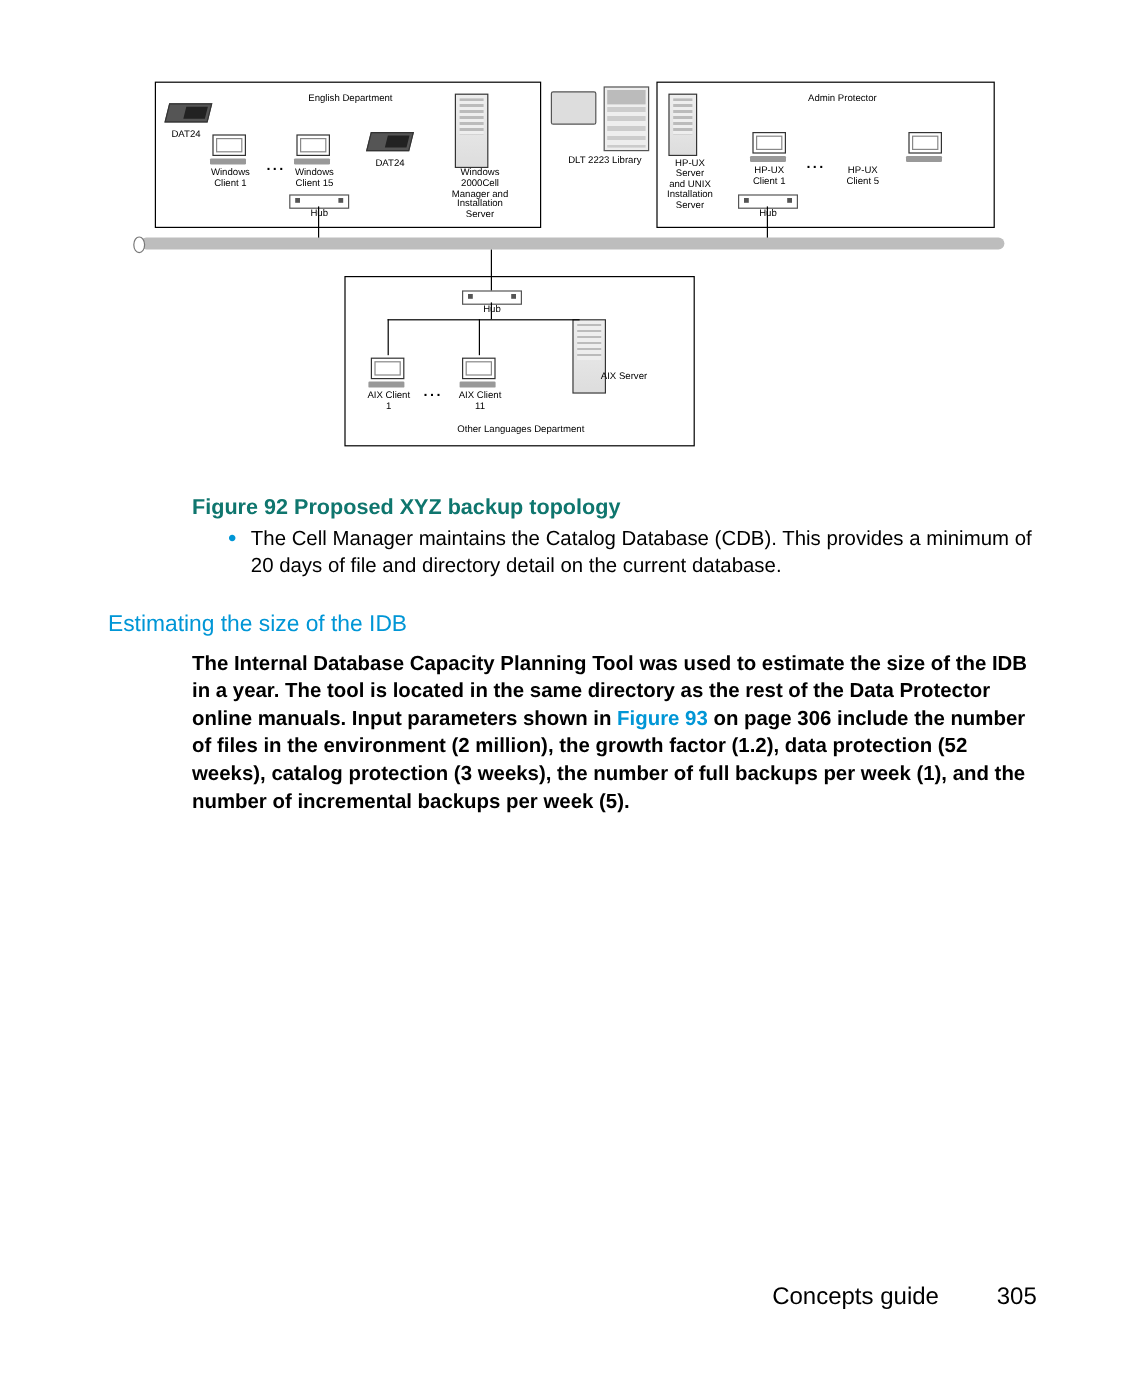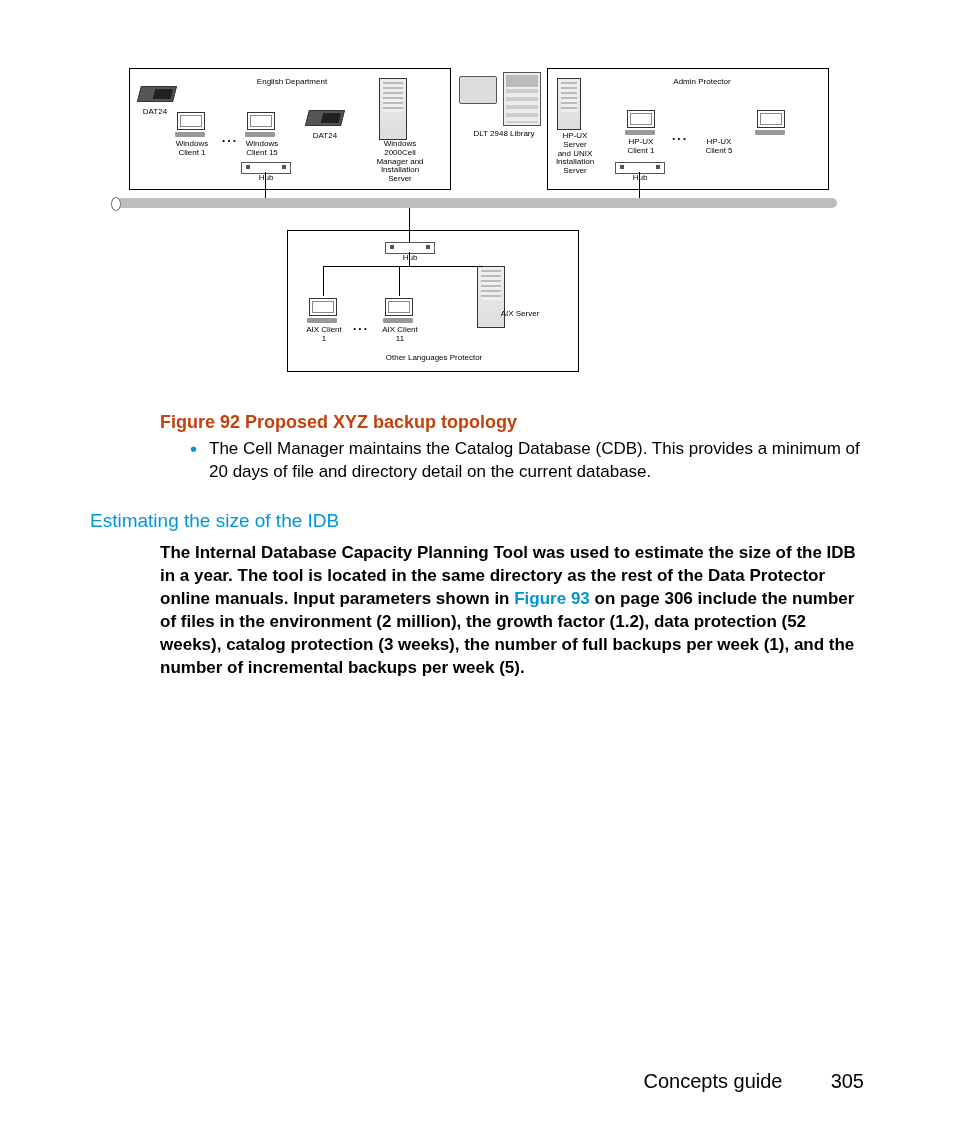--- a/index.html
+++ b/index.html
@@ -34,21 +34,21 @@
   .library{position:absolute;width:36px;height:52px;border:1px solid #555;background:#eee;}
   .library::before{content:"";position:absolute;top:2px;left:2px;right:2px;height:12px;background:#bbb;}
   .library::after{content:"";position:absolute;top:16px;left:2px;right:2px;bottom:2px;
     background:repeating-linear-gradient(#ccc 0 4px,#eee 4px 8px);}
   .dots{position:absolute;font-weight:900;letter-spacing:2px;font-size:12px;color:#000;}
 
   
   .seg{position:absolute;background:#000;}
 
   
-  .figure-caption{color:#c2410c;font-weight:700;font-size:18px;margin:6px 0 4px 70px;}
+  .figure-caption{color:#0f766e;font-weight:700;font-size:18px;margin:6px 0 4px 70px;}
   .bullet-block{margin:2px 0 24px 100px;}
   .bullet-block .row{display:flex;}
   .bullet-block .dot{color:#0096d6;font-size:20px;line-height:22px;margin-right:12px;}
   .bullet-block .txt{flex:1;}
   .section-heading{color:#0096d6;font-size:19px;font-weight:400;margin:0 0 8px 0;}
   .body-para{margin:0 0 0 70px;font-weight:bold;}
   .body-para a{color:#0096d6;text-decoration:none;}
   .footer{position:absolute;bottom:50px;right:90px;font-size:20px;}
   .footer .pn{display:inline-block;width:48px;text-align:right;margin-left:28px;}
 </style>
@@ -89,21 +89,21 @@
 2000Cell
 Manager and
 Installation
 Server</div>
 
     <div class="hub" style="left:124px;top:102px;"></div>
     <div class="d-label" style="left:134px;top:114px;width:30px;">Hub</div>
 
     <div class="printer" style="left:342px;top:16px;"></div>
     <div class="library" style="left:386px;top:12px;"></div>
-    <div class="d-label" style="left:348px;top:70px;width:78px;">DLT 2948 Library</div>
+    <div class="d-label" style="left:348px;top:70px;width:78px;">DLT 2223 Library</div>
 
     <div class="d-box" style="left:430px;top:8px;width:280px;height:120px;"></div>
     <div class="d-label" style="left:520px;top:18px;width:130px;">Admin Protector</div>
 
     <div class="tower" style="left:440px;top:18px;height:50px;width:22px;"></div>
     <div class="d-label" style="left:430px;top:72px;width:56px;white-space:pre-line;">HP-UX
 Server
 and UNIX
 Installation
 Server</div>
@@ -150,21 +150,21 @@
     <div class="monitor" style="left:268px;top:238px;">
       <div class="screen"></div>
         <div class="base"></div>
       </div>
     <div class="d-label" style="left:258px;top:266px;width:50px;white-space:pre-line;">AIX Client
 11</div>
 
     <div class="tower" style="left:360px;top:206px;"></div>
     <div class="d-label" style="left:375px;top:250px;width:56px;">AIX Server</div>
 
-    <div class="d-label" style="left:232px;top:294px;width:170px;">Other Languages Protector</div>
+    <div class="d-label" style="left:232px;top:294px;width:170px;">Other Languages Department</div>
 
     <div class="seg" style="left:292px;top:192px;width:1px;height:14px;"></div>
     <div class="seg" style="left:206px;top:206px;width:160px;height:1px;"></div>
     <div class="seg" style="left:206px;top:206px;width:1px;height:30px;"></div>
     <div class="seg" style="left:282px;top:206px;width:1px;height:30px;"></div>
     <div class="seg" style="left:366px;top:206px;width:1px;height:0px;"></div>
   </div>
 
   <div class="figure-caption">Figure 92 Proposed XYZ backup topology</div>
 

